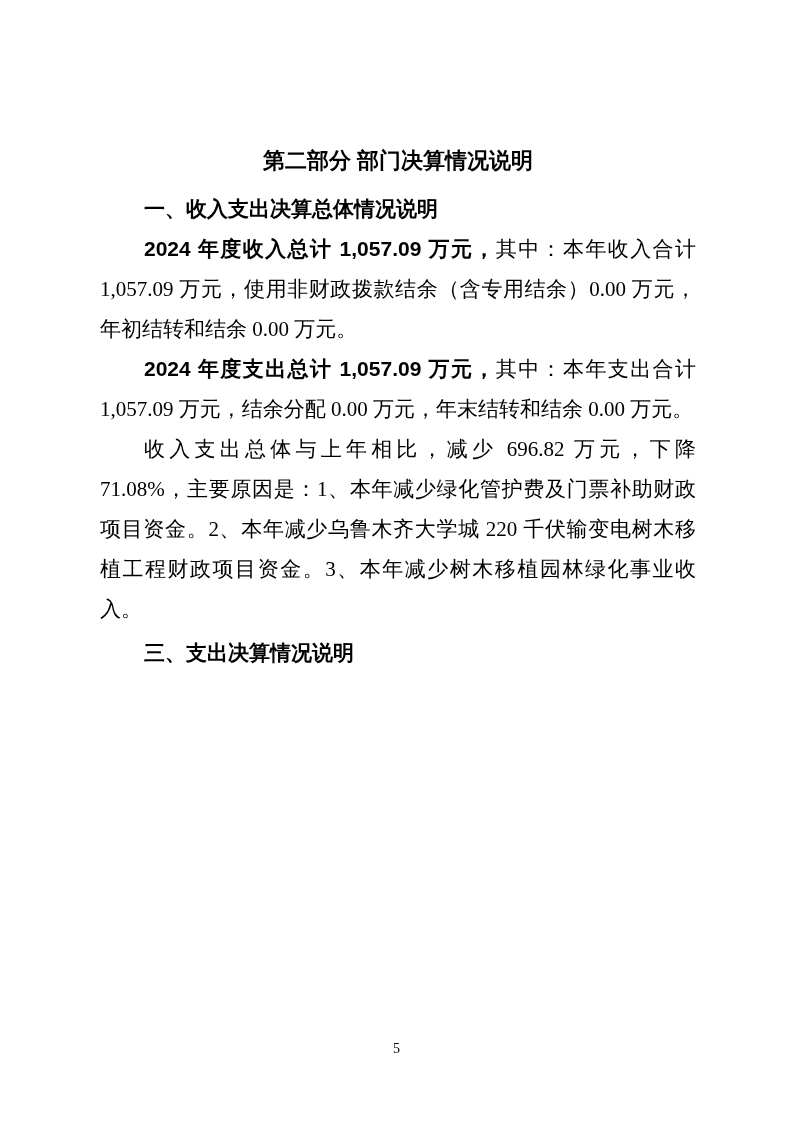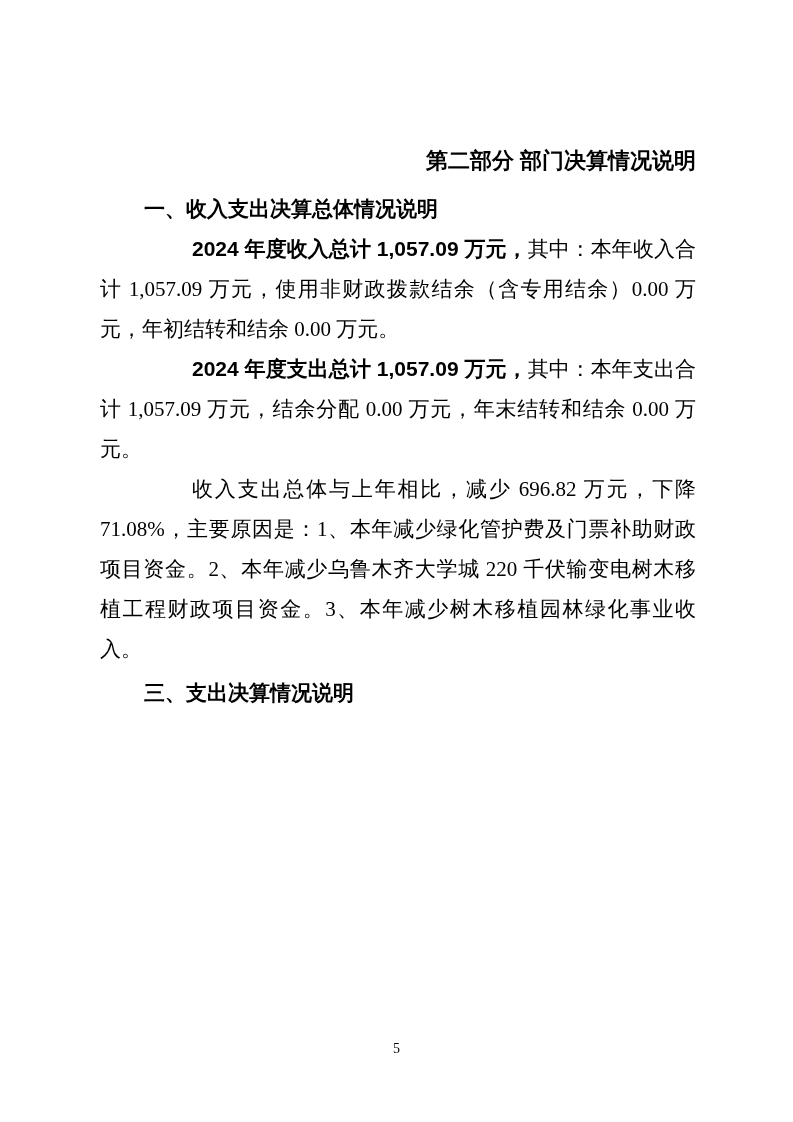--- a/index.html
+++ b/index.html
@@ -18,21 +18,21 @@
   .page {
     position: absolute;
     top: 0; left: 0; right: 0; bottom: 0;
     box-sizing: border-box;
     padding: 141px 97px 0 100px;
   }
   .doc-title {
     font-size: 22px;
     line-height: 40px;
     font-weight: bold;
-    text-align: right;
+    text-align: center;
     margin: 0 0 8px 0;
     font-family: "Liberation Sans", "DejaVu Sans", sans-serif;
   }
   .sec-heading {
     font-size: 21px;
     line-height: 40px;
     font-weight: bold;
     margin: 4px 0 0 0;
     text-indent: 44px;
     font-family: "Liberation Sans", "DejaVu Sans", sans-serif;
@@ -42,21 +42,20 @@
     line-height: 40px;
     margin: 0;
     text-indent: 44px;
     text-align: justify;
     text-justify: inter-ideograph;
     font-family: "Liberation Serif", "DejaVu Serif", serif;
   }
   .lead {
     font-weight: bold;
     font-family: "Liberation Sans", "DejaVu Sans", sans-serif;
-    margin-left: 48px;
   }
   .page-number {
     position: absolute;
     bottom: 64px;
     left: 0;
     right: 0;
     text-align: center;
     font-size: 14px;
     line-height: 18px;
     font-family: "Liberation Serif", "DejaVu Serif", serif;

